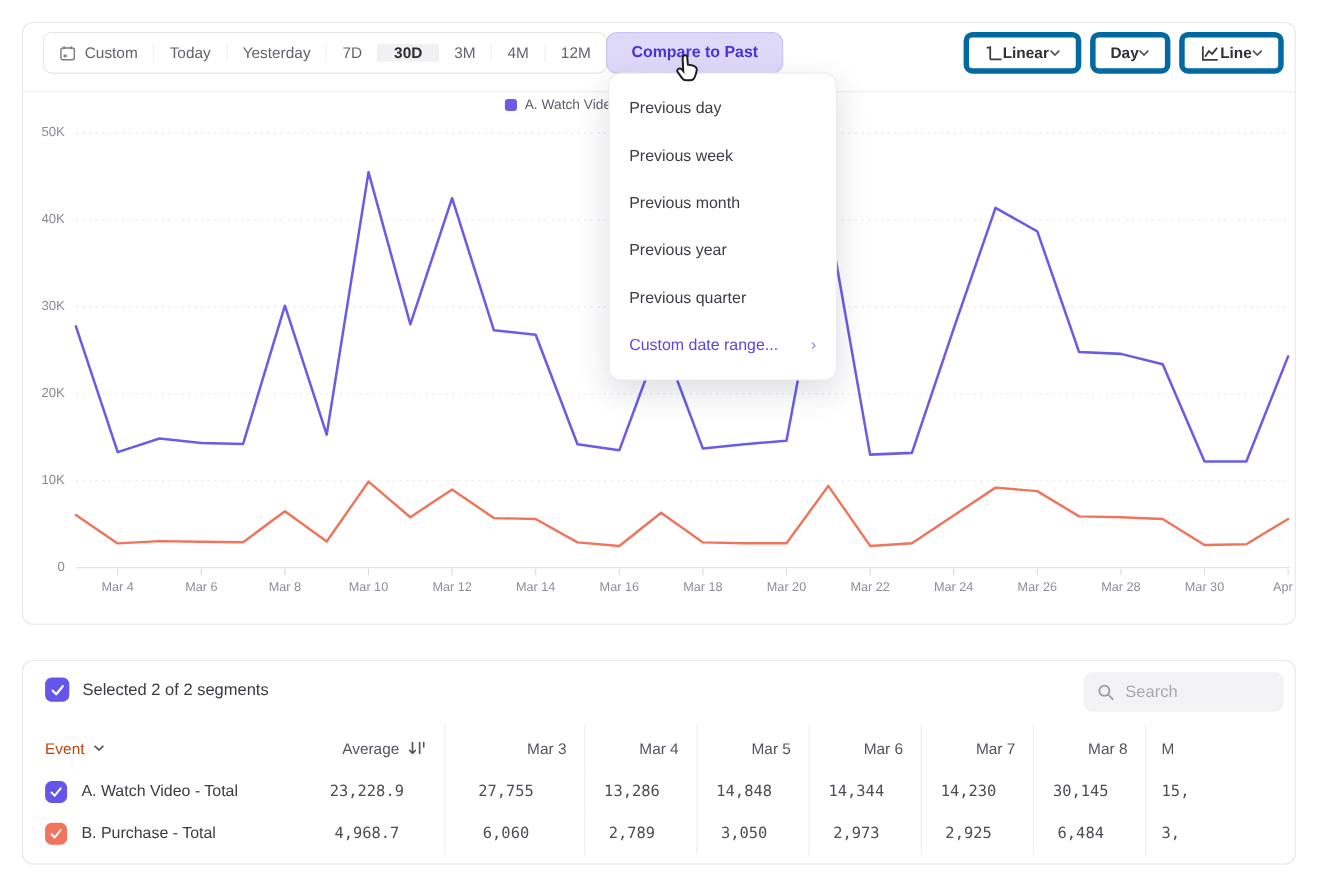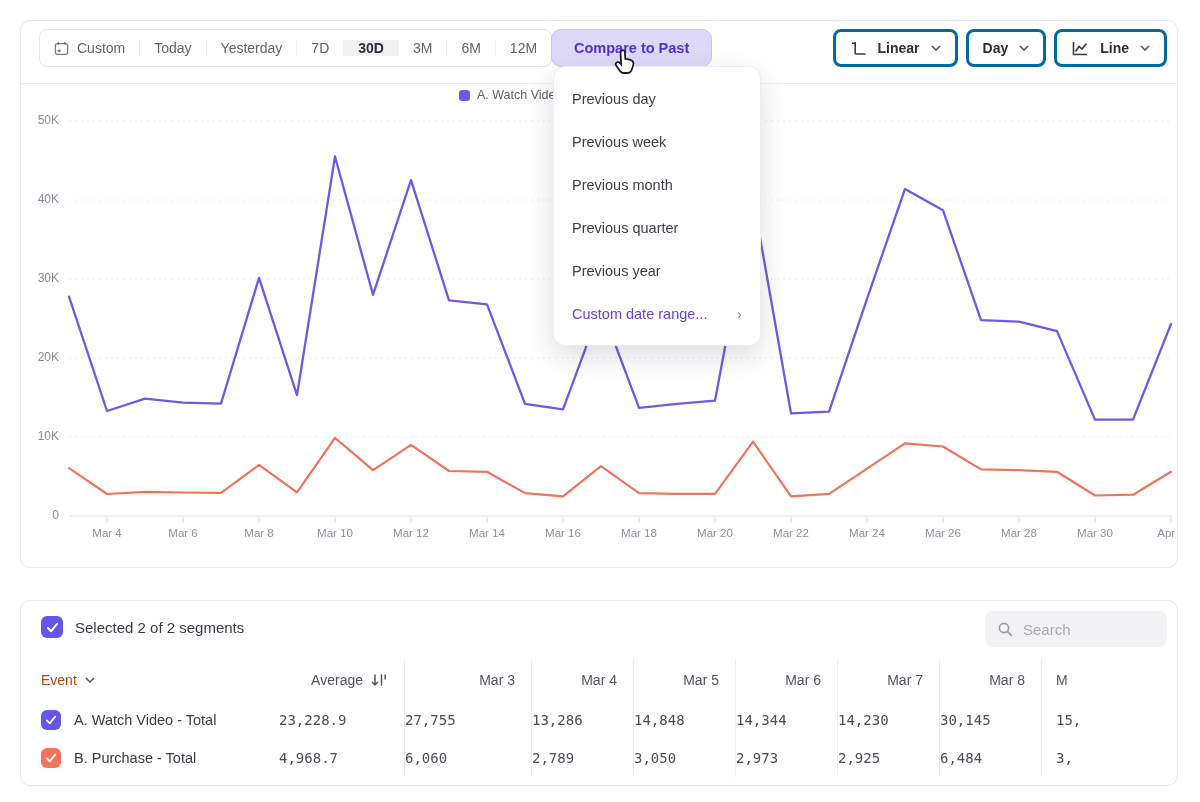--- a/index.html
+++ b/index.html
@@ -17,21 +17,21 @@
   .seg { display:flex; align-items:center; gap:8px; padding:0 14px; font-size:14px; color:#63636e;
          border-left:1px solid #efeff2; cursor:pointer; white-space:nowrap; }
   .seg:first-child { border-left:none; }
   .seg.sel { background:#f1f1f4; color:#2c2c33; font-weight:700; }
 
   .compare-btn { position:absolute; left:530px; top:8px; height:38px; padding:0 22px;
                  display:flex; align-items:center; background:#ded8f9; border:1px solid #ccc0f2;
                  border-radius:10px; color:#4733d9; font-weight:700; font-size:14.5px; cursor:pointer; }
 
   .right-group { position:absolute; right:10px; top:8px; display:flex; gap:8px; }
-  .btn { display:inline-flex; align-items:center; gap:11px; height:38px; border:3px solid #0369a1;
+  .btn { display:inline-flex; align-items:center; gap:0; height:38px; border:5px solid #0369a1;
          border-radius:8px; background:#fff; padding:0 14px; font-size:14px; font-weight:700;
          color:#2f2f36; cursor:pointer; }
   .btn svg.gly { stroke:#3a3a42; }
   .chev { stroke:#55555e; }
 
   .toolbar-divider { position:absolute; left:0; right:0; top:62px; border-top:1px solid #ededf1; }
 
   
   #chart-svg { position:absolute; left:0; top:0; pointer-events:none; }
   #y-labels div { position:absolute; left:6px; width:32px; text-align:right;
@@ -58,21 +58,21 @@
   .search { position:absolute; right:10px; top:10px; width:182px; height:36px; background:#f3f3f5;
             border-radius:8px; display:flex; align-items:center; padding:0 12px; gap:9px; }
   .search input { border:none; outline:none; background:transparent; font-size:15px; color:#be185d;
                   width:130px; font-family:"Liberation Sans", sans-serif; }
   .search input::placeholder { color:#a8a8b3; }
 
   .tbl { position:absolute; left:0; top:58px; width:1282px; display:grid;
          grid-template-columns:258px 125px 127px 102px 102px 102px 102px 102px 160px; }
   .th { height:42px; display:flex; align-items:center; justify-content:flex-end;
         padding-right:16px; font-size:14px; color:#54545e; }
-  .td { height:38px; display:flex; align-items:center; justify-content:flex-start; padding-right:16px; }
+  .td { height:38px; display:flex; align-items:center; justify-content:center; padding-right:16px; }
   .num { font-family:"DejaVu Sans Mono", monospace; font-size:14px; color:#4d4d55; }
   .ev { justify-content:flex-start; padding-left:20px; gap:13px; }
   .ev .lbl { font-size:14.5px; color:#3b3b43; }
   .sep { border-left:1px solid #ededf2; }
   .last { justify-content:flex-start; padding-left:14px; }
   .th.ev { gap:8px; color:#c2410c; }
 </style>
 </head>
 <body>
 
@@ -99,21 +99,21 @@
       <div class="seg">
           <span>7D</span>
         </div>
       <div class="seg sel">
           <span>30D</span>
         </div>
       <div class="seg">
           <span>3M</span>
         </div>
       <div class="seg">
-          <span>6M</span>
+          <span>4M</span>
         </div>
       <div class="seg">
           <span>12M</span>
         </div>
     </div>
 
     <div class="compare-btn">
       <span>Compare to Past</span>
     </div>
 
@@ -213,24 +213,24 @@
     <div class="menu-item">
         <span>Previous day</span>
       </div>
     <div class="menu-item">
         <span>Previous week</span>
       </div>
     <div class="menu-item">
         <span>Previous month</span>
       </div>
     <div class="menu-item">
+        <span>Previous year</span>
+      </div>
+    <div class="menu-item">
         <span>Previous quarter</span>
-      </div>
-    <div class="menu-item">
-        <span>Previous year</span>
       </div>
     <div class="menu-item accent">
       <span>Custom date range...</span>
       <span class="sub-chev">›</span>
     </div>
   </div>
 
   <svg id="cursor" viewBox="0 0 20 24">
     <path d="M7 1.5 C8 .5 9.6 1 9.8 2.4 L10.3 8.2 L12 8.4 C15.6 8.9 17.3 10 17 12.3 C16.8 14 16 16.6 15.2 18.2 C14.6 19.4 13.5 20 12.2 20 L9 20 C7.8 20 6.7 19.5 6 18.5 L2.6 13.8 C1.8 12.7 2.5 11.2 3.8 11 C4.6 10.9 5.4 11.2 5.9 11.9 L6.8 13 L6.3 3.2 C6.2 2.5 6.5 1.9 7 1.5 Z" fill="#ffffff" stroke="#1d1d1f" stroke-width="1.5"></path>
   </svg>

